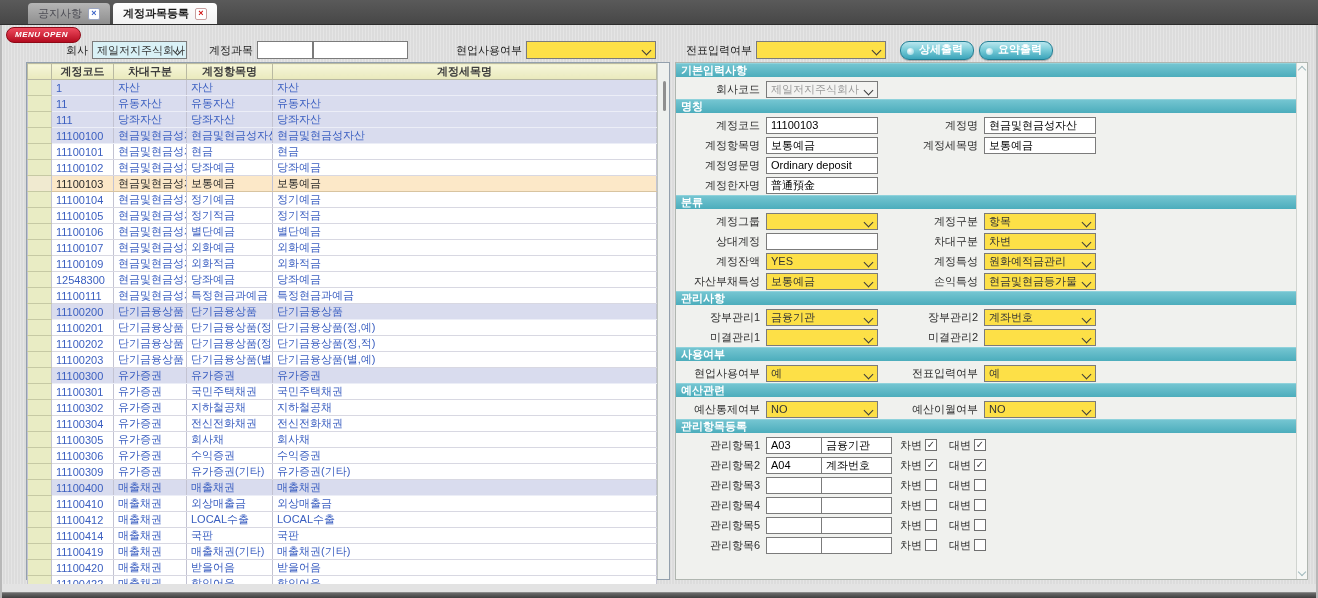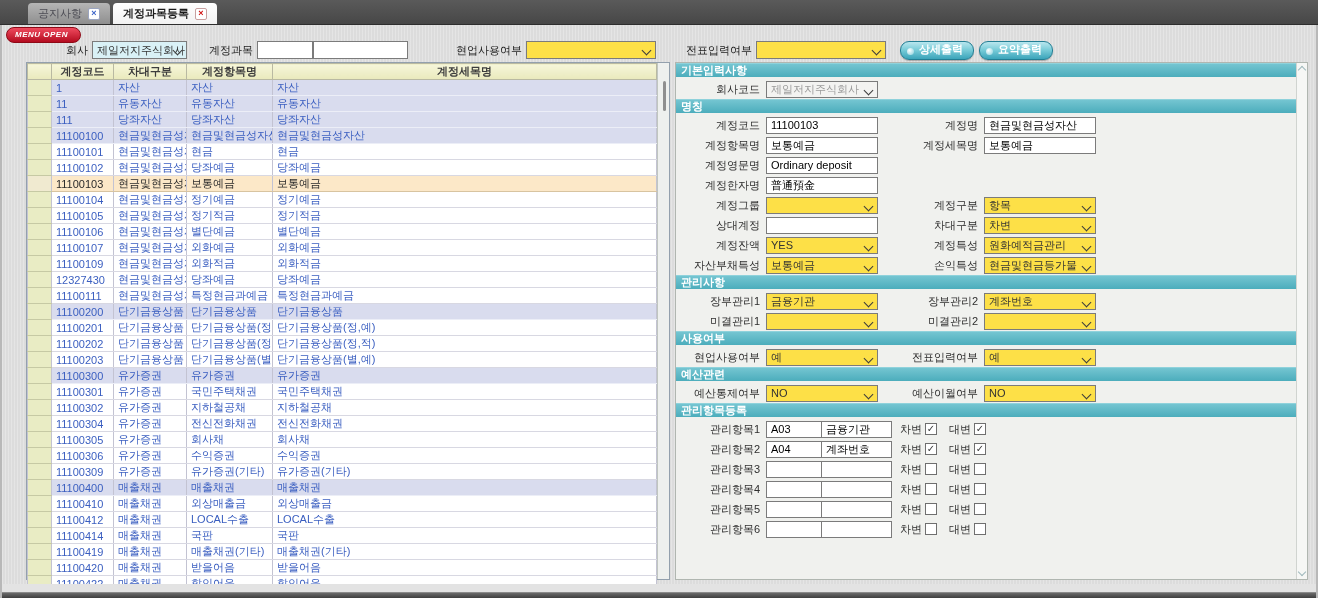--- a/index.html
+++ b/index.html
@@ -244,21 +244,21 @@
               </tr>
               <tr class="leaf">
                 <td class="sel"></td>
                 <td>11100109</td>
                 <td>현금및현금성자산</td>
                 <td>외화적금</td>
                 <td>외화적금</td>
               </tr>
               <tr class="leaf">
                 <td class="sel"></td>
-                <td>12327430</td>
+                <td>12548300</td>
                 <td>현금및현금성자산</td>
                 <td>당좌예금</td>
                 <td>당좌예금</td>
               </tr>
               <tr class="leaf">
                 <td class="sel"></td>
                 <td>11100111</td>
                 <td>현금및현금성자산</td>
                 <td>특정현금과예금</td>
                 <td>특정현금과예금</td>
@@ -430,20 +430,21 @@
         </div>
         <div class="frow">
           <span class="flabel">계정영문명</span>
           <input class="f-input w110" value="Ordinary deposit" style="">
         </div>
         <div class="frow">
           <span class="flabel">계정한자명</span>
           <input class="f-input w110" value="普通預金" style="">
         </div>
 
+        <div class="sec-bar">분류</div>
         <div class="frow">
           <span class="flabel">계정그룹</span>
           <div class="combo f">
               <span></span>
             </div>
           <span class="flabel w2">계정구분</span>
           <div class="combo f">
               <span>항목</span>
             </div>
         </div>

